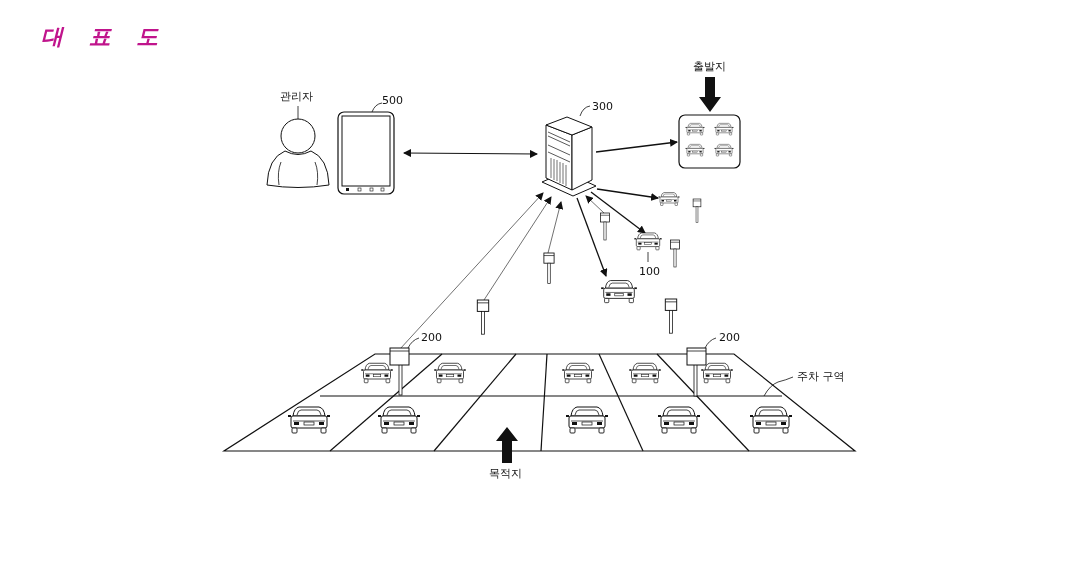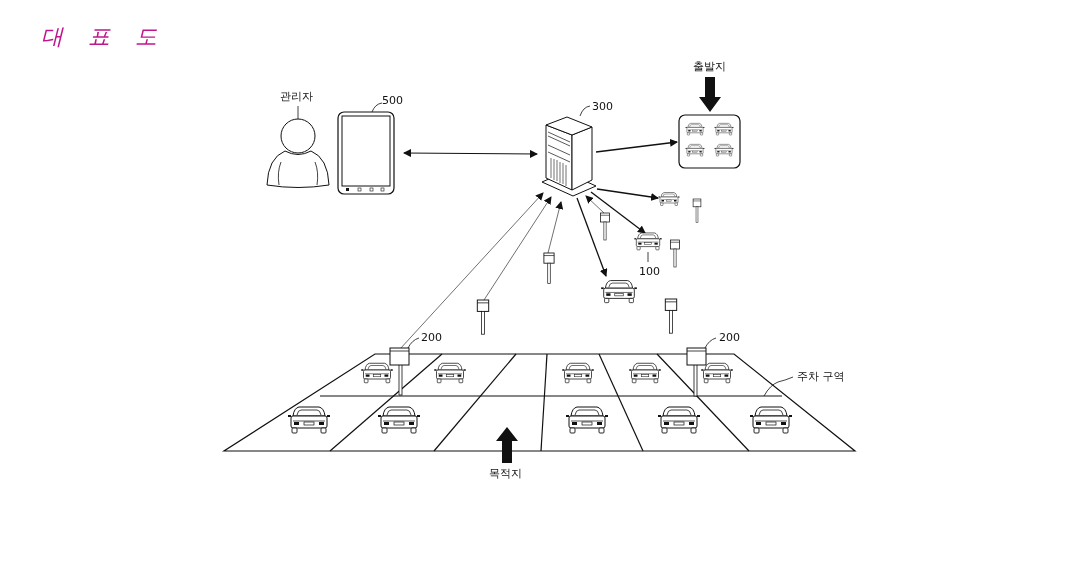--- a/index.html
+++ b/index.html
@@ -1,17 +1,17 @@
 <!DOCTYPE html>
 <html><head>
 <meta charset="utf-8">
 <style>
   html, body { margin:0; padding:0; background:#ffffff; }
   body { width:1079px; height:565px; position:relative; overflow:hidden; font-family:"DejaVu Sans", sans-serif; }
-  .title { position:absolute; left:41px; top:22px; font-family:"DejaVu Sans", sans-serif; font-weight:normal; font-style:italic; font-size:22px; letter-spacing:9px; }
+  .title { position:absolute; left:41px; top:22px; font-family:"DejaVu Sans", sans-serif; font-weight:bold; font-style:italic; font-size:22px; letter-spacing:9px; }
   svg#diagram { position:absolute; left:0; top:0; }
   .lbl { font-family:"DejaVu Sans", sans-serif; font-size:11px; fill:#111; }
 </style>
 </head>
 <body>
 
 <div class="title" style="color: rgb(192, 20, 140);">대 표 도</div>
 
 <svg id="diagram" width="1079" height="565" viewBox="0 0 1079 565" xmlns="http://www.w3.org/2000/svg">
   <defs>

